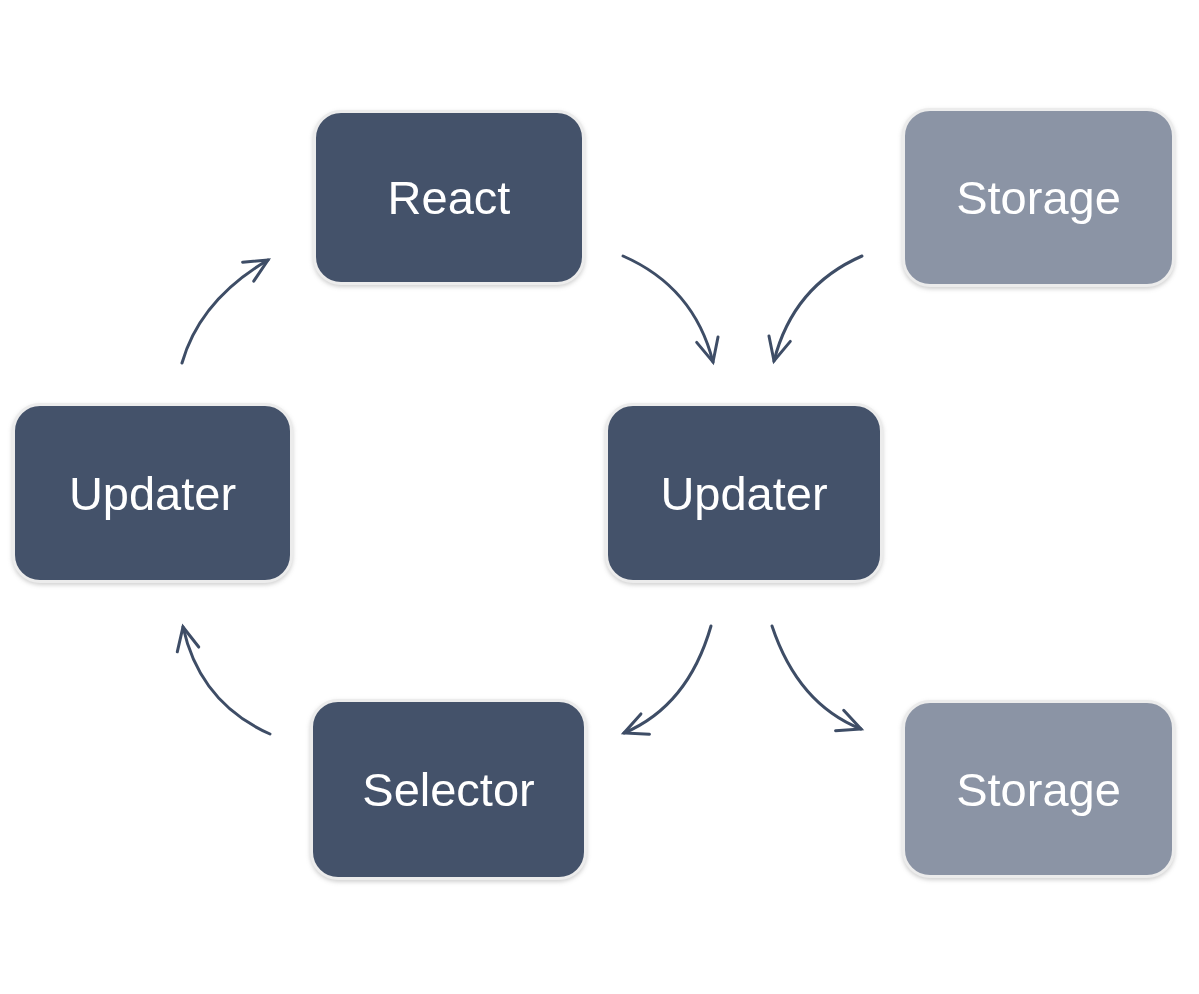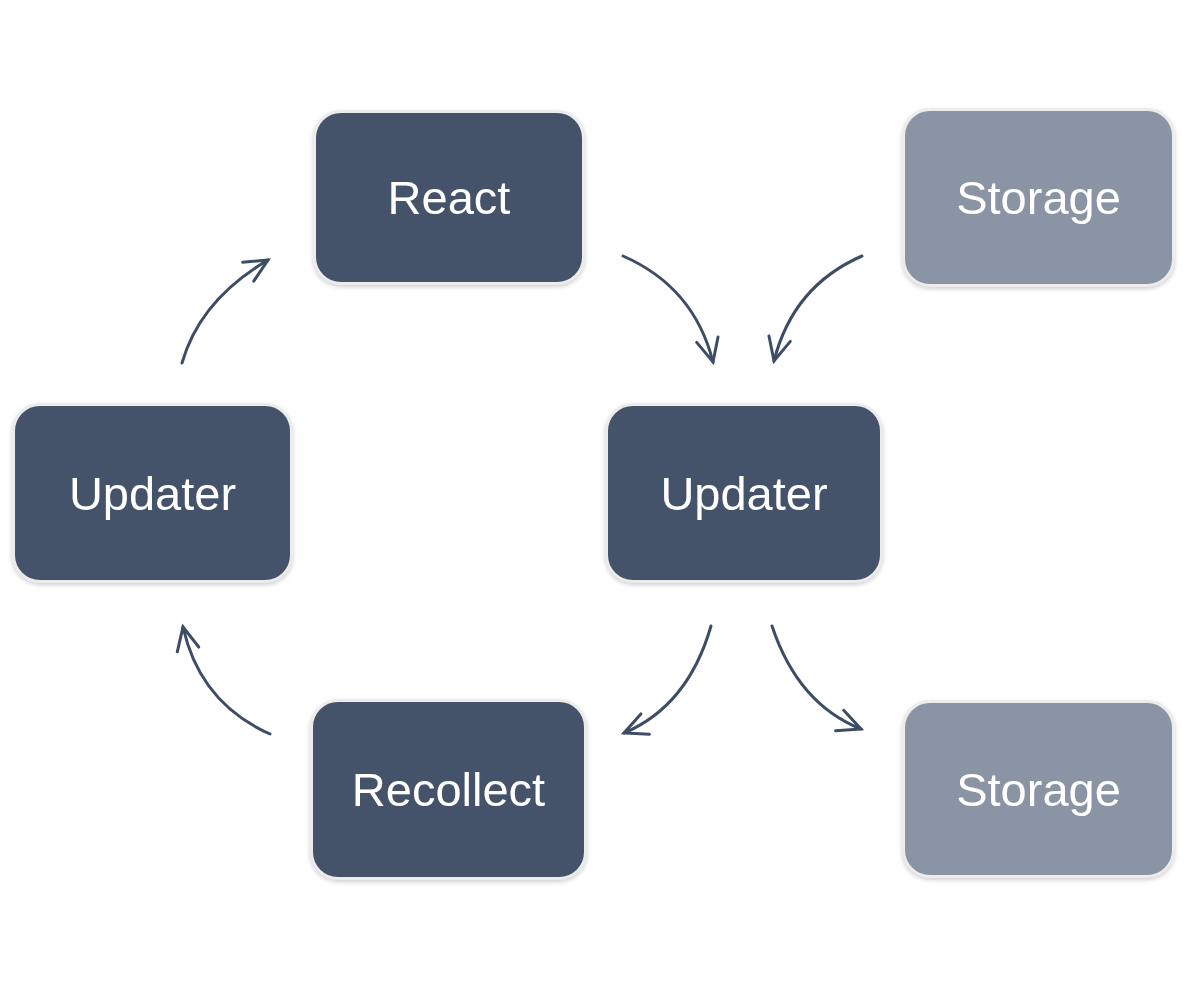--- a/index.html
+++ b/index.html
@@ -84,20 +84,20 @@
 
   <div class="node node-selector" style="background-color: rgb(68, 82, 106);">
     <span>Updater</span>
   </div>
 
   <div class="node node-updater" style="background-color: rgb(68, 82, 106);">
     <span>Updater</span>
   </div>
 
   <div class="node node-recollect" style="background-color: rgb(68, 82, 106);">
-    <span>Recollect</span>
+    <span>Selector</span>
   </div>
 
   <div class="node node-storage-bottom" style="background-color: rgb(139, 148, 165);">
     <span>Storage</span>
   </div>
 
 </div>
 
 </body></html>

